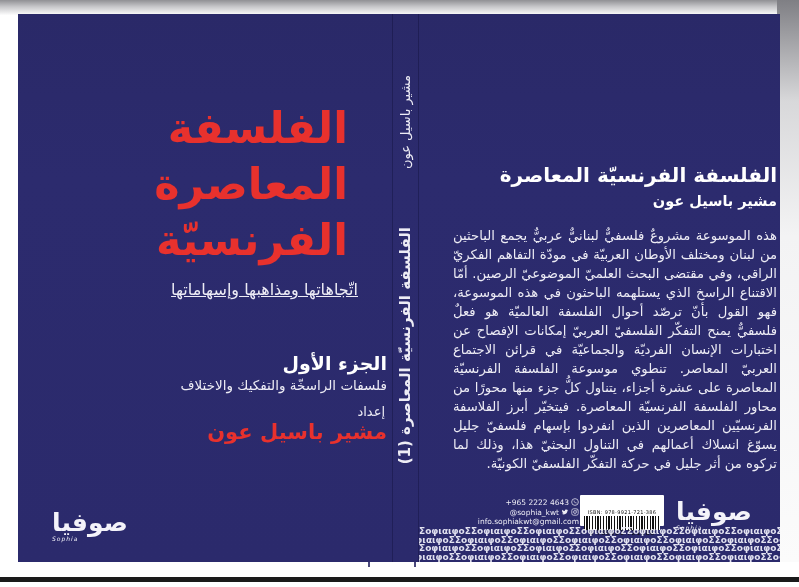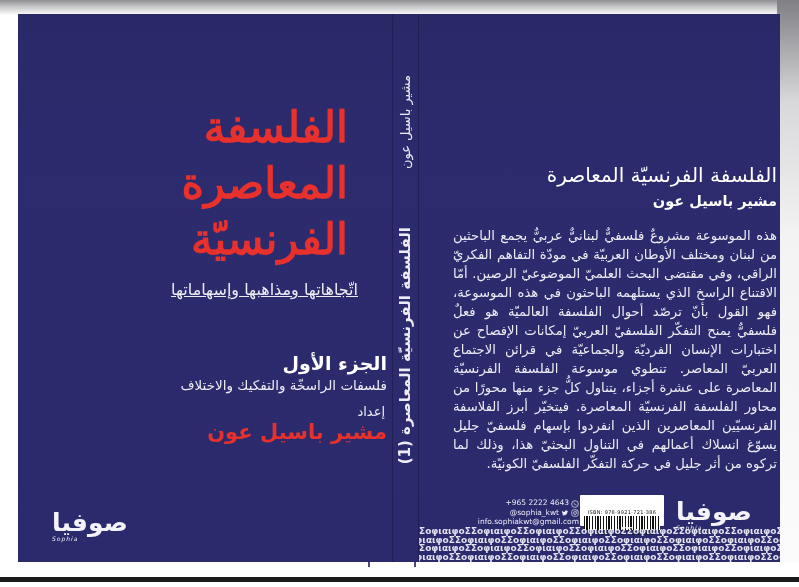--- a/index.html
+++ b/index.html
@@ -27,48 +27,48 @@
   .fold.f1{left:374px;} .fold.f2{left:400px;}
 
   .panel{position:absolute;top:0;height:548px;}
   .front-panel{left:0;width:374px;}
   .back-panel{left:401px;width:361px;}
 
   .ar{direction:rtl;}
 
   
   .f-title{position:absolute;top:86px;right:44px;text-align:right;color:var(--red);
-    font-weight:bold;font-size:43px;line-height:56px;letter-spacing:0;font-family:Liberation Serif, serif;}
+    font-weight:bold;font-size:43px;line-height:56px;letter-spacing:0;}
   .f-sub{position:absolute;top:266px;right:34px;text-align:right;color:var(--white);
     font-size:16px;text-decoration:underline;}
   .f-part{position:absolute;top:338px;right:5px;color:#ffffff;font-weight:bold;font-size:19px;}
   .f-part-sub{position:absolute;top:363px;right:5px;color:var(--white);font-size:13.5px;}
   .f-prep{position:absolute;top:390px;right:7px;color:var(--white);font-size:13px;text-align:center;}
   .f-author{position:absolute;top:406px;right:5px;color:var(--red);font-weight:bold;font-size:21px;letter-spacing:1px;}
 
   .logo{color:#f4f3fa;text-align:center;line-height:1;}
   .logo .logo-ar{font-size:25px;font-weight:bold;display:block;}
   .logo .logo-latin{font-size:6px;display:block;margin-top:1px;font-style:italic;letter-spacing:1px;text-align:left;}
   .f-logo{position:absolute;left:34px;top:496px;}
 
   
   .spine-item{position:absolute;height:26px;line-height:26px;text-align:center;
     transform:rotate(-90deg);color:var(--white);white-space:nowrap;}
   .spine-author{left:325px;top:95px;width:125px;font-size:13px;}
   .spine-title{left:288px;top:299px;width:198px;font-size:15px;font-weight:bold;}
 
   
-  .b-title{position:absolute;top:149px;right:3px;color:#ffffff;font-weight:normal;font-size:20px;}
+  .b-title{position:absolute;top:149px;right:3px;color:#ffffff;font-weight:bold;font-size:20px;}
   .b-author{position:absolute;top:179px;right:3px;color:#ffffff;font-weight:bold;font-size:14.5px;}
   .b-blurb{position:absolute;top:212px;right:3px;left:34px;color:var(--white);
     font-size:13.2px;line-height:19px;text-align:justify;text-align-last:right;}
 
   .b-contact{position:absolute;top:484px;left:50px;width:110px;color:var(--white);
     font-size:7.5px;line-height:9.5px;}
-  .b-contact .c-line{display:flex;justify-content:flex-end;align-items:flex-end;gap:2px;white-space:nowrap;}
+  .b-contact .c-line{display:flex;justify-content:flex-end;align-items:flex-start;gap:2px;white-space:nowrap;}
   .b-contact svg{display:block;}
 
   .b-barcode{position:absolute;top:481px;left:161px;width:84px;height:31px;background:#ffffff;
     color:#111;text-align:center;border-radius:1px;padding-top:15px;box-sizing:border-box;}
   .isbn-top{font-size:5px;line-height:5px;letter-spacing:.3px;white-space:nowrap;overflow:hidden;}
   .bars{height:14px;margin:1px 4px 0 4px;
     background:repeating-linear-gradient(90deg,#111 0 1px,#fff 1px 2px,#111 2px 4px,#fff 4px 5px,#111 5px 6px,#fff 6px 8px,#111 8px 9px,#fff 9px 11px);}
   .isbn-bottom{font-size:6.5px;line-height:7px;letter-spacing:.5px;white-space:nowrap;}
 
   .b-logo{position:absolute;top:485px;left:257px;}

